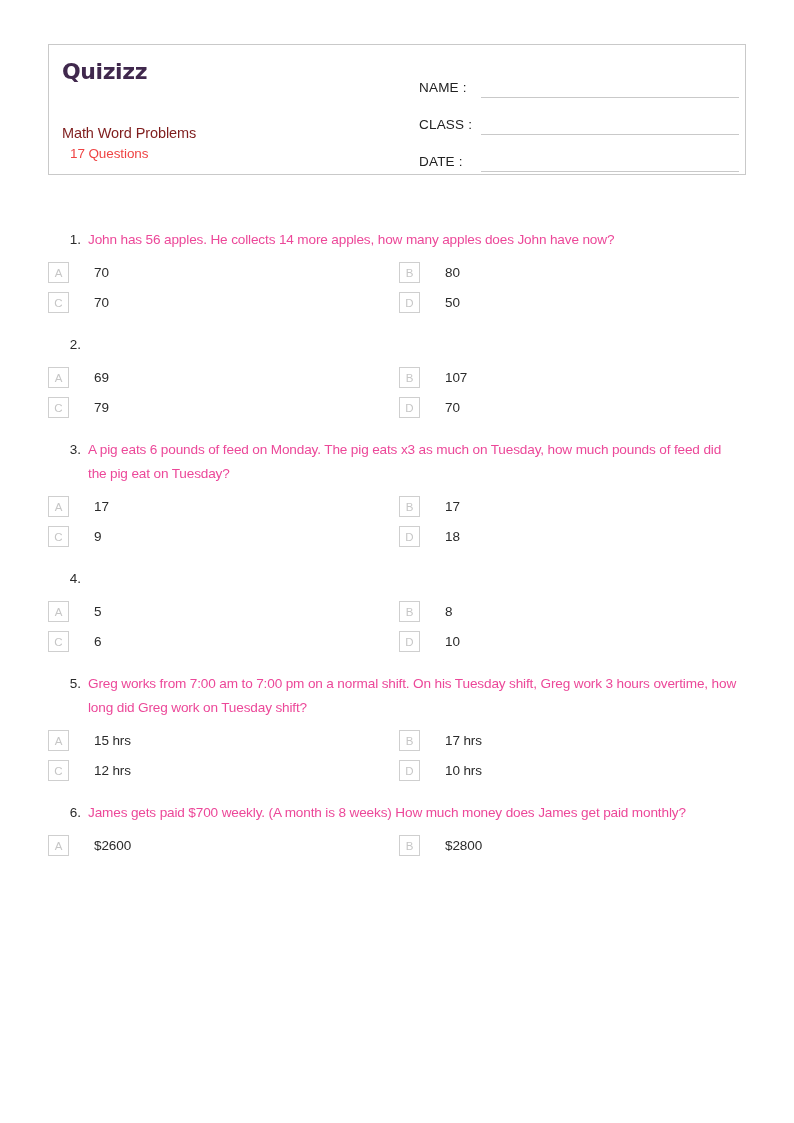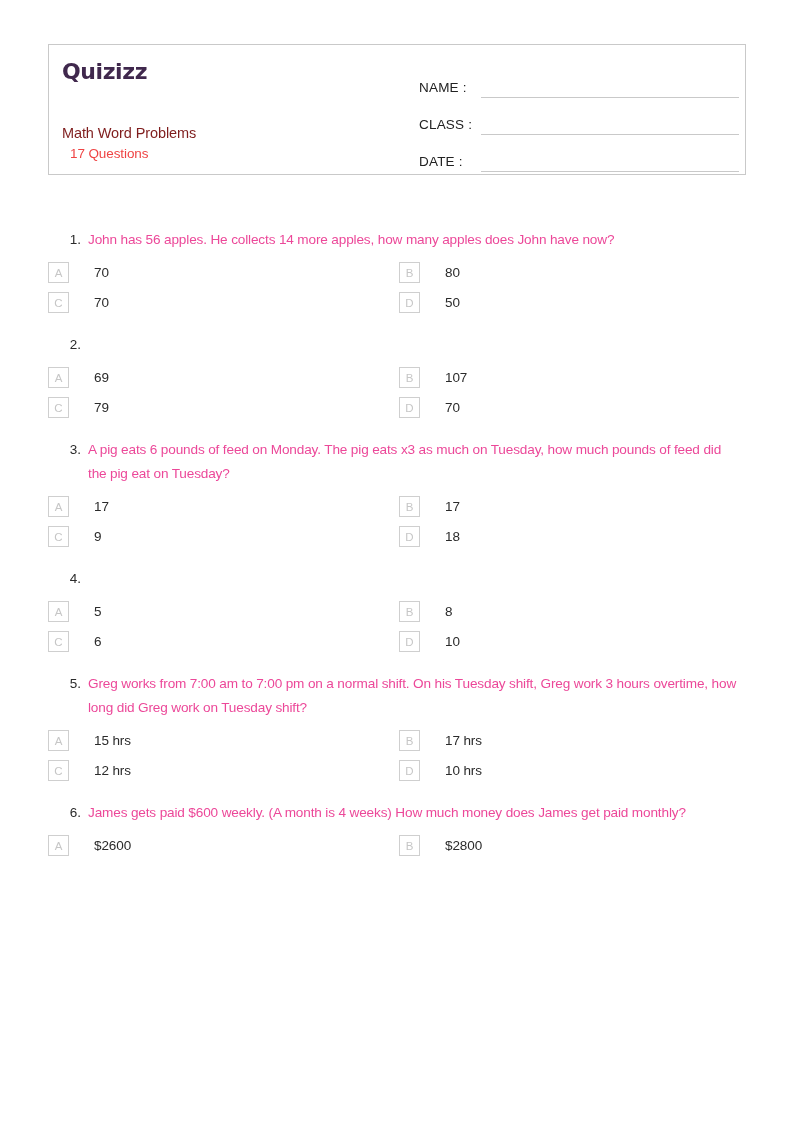--- a/index.html
+++ b/index.html
@@ -338,21 +338,21 @@
             <div class="opt-cell">
               <div class="opt-letter">D</div>
               <div class="opt-text">10 hrs</div>
             </div>
           </div>
         </div>
       </div>
       <div class="question-block">
         <div class="q-head">
           <div class="q-num">6.</div>
-          <div class="q-text">James gets paid $600 weekly. (A month is 4 weeks) How much money does James get paid monthly?</div>
+          <div class="q-text">James gets paid $700 weekly. (A month is 8 weeks) How much money does James get paid monthly?</div>
         </div>
         <div class="options">
           <div class="opt-row">
             <div class="opt-cell">
               <div class="opt-letter">A</div>
               <div class="opt-text">$2600</div>
             </div>
             <div class="opt-cell">
               <div class="opt-letter">B</div>
               <div class="opt-text">$2800</div>

